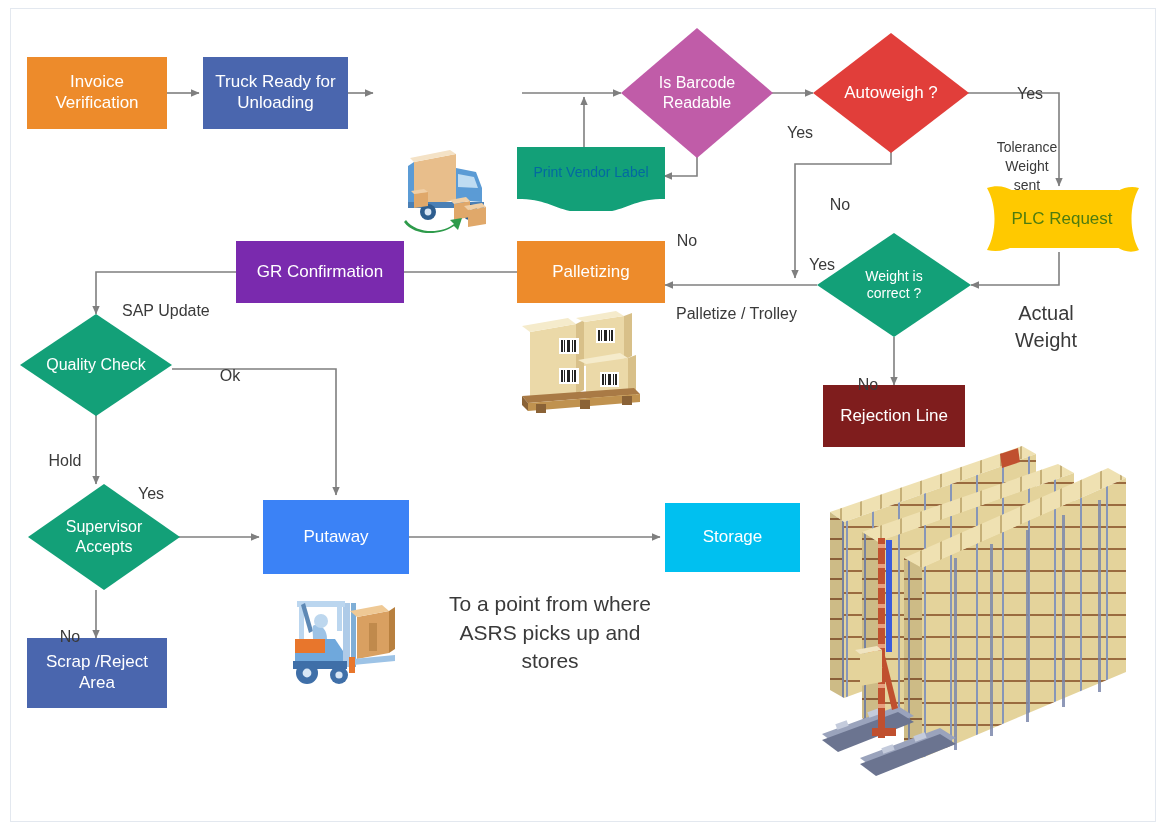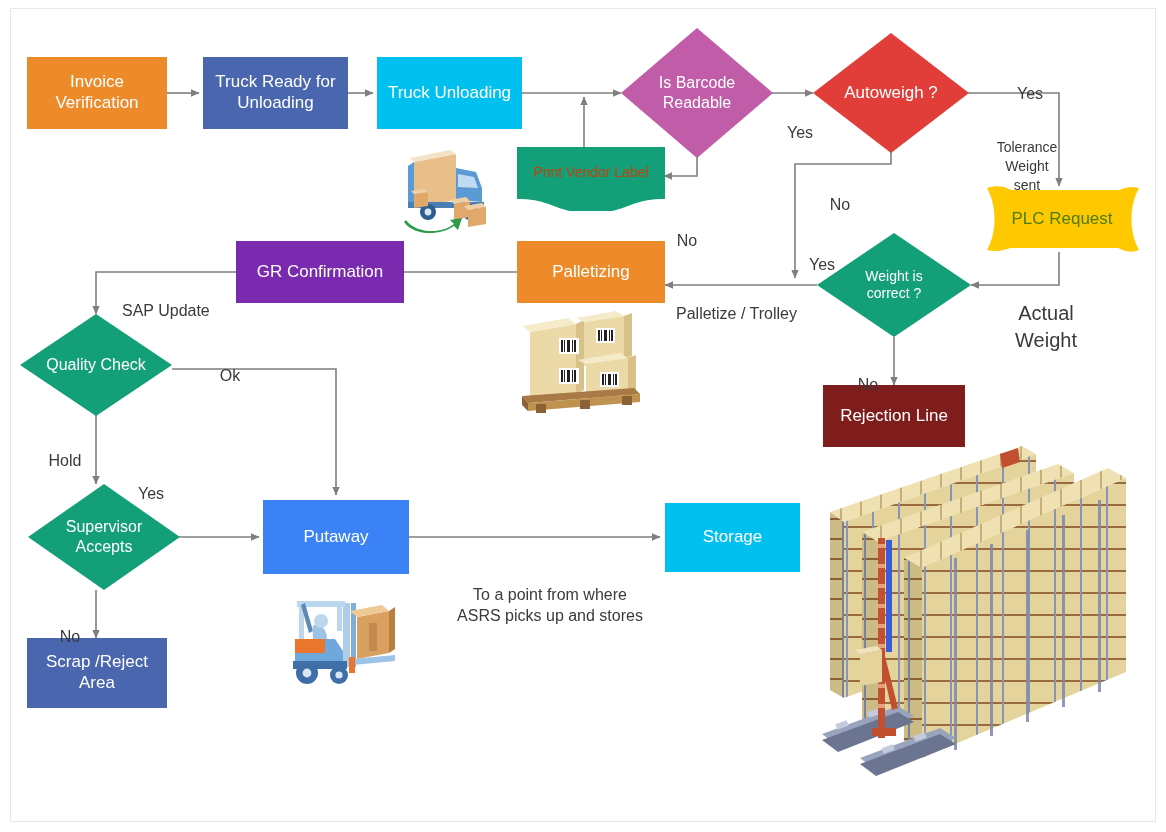--- a/index.html
+++ b/index.html
@@ -135,23 +135,20 @@
   <div class="node rect" style="left:27px; top:57px; width:140px; height:72px; background:#ED8B2B;">
     <span>Invoice
 Verification</span>
   </div>
 
   <div class="node rect" style="left:203px; top:57px; width:145px; height:72px; background:#4A66AE;">
     <span>Truck Ready for
 Unloading</span>
   </div>
 
-  <div class="node rect" style="left:377px; top:57px; width:145px; height:72px; background:#00C0F0;">
-    <span>Truck Unloading</span>
-  </div>
 
   <div class="diamond-wrap" style="left:621px; top:28px; width:152px; height:130px;">
     <svg class="diamond-shape" viewBox="0 0 152 130">
       <polygon points="76,0 152,65 76,130 0,65" fill="#C05CA8"></polygon>
     </svg>
     <div class="diamond-label" style="font-size:16px;">
       <span>Is Barcode
 Readable</span>
     </div>
   </div>
@@ -162,21 +159,21 @@
     </svg>
     <div class="diamond-label" style="font-size:17px;">
       <span>Autoweigh  ?</span>
     </div>
   </div>
 
   <div style="position:absolute; left:517px; top:147px; width:148px; height:64px;">
     <svg viewBox="0 0 148 64" style="position:absolute; inset:0;">
       <path d="M0,0 L148,0 L148,52 C111,52 111,66 74,66 C37,66 37,52 0,52 Z" fill="#13A078"></path>
     </svg>
-    <div style="position:absolute; left:0; top:0; width:148px; height:50px; display:flex; align-items:center; justify-content:center; color:#c2410c; font-size:14px; text-align:center;">
+    <div style="position:absolute; left:0; top:0; width:148px; height:50px; display:flex; align-items:center; justify-content:center; color:#0369a1; font-size:14px; text-align:center;">
       <span>Print Vendor Label</span>
     </div>
   </div>
 
   <div style="position:absolute; left:983px; top:186px; width:158px; height:66px;">
     <svg viewBox="0 0 158 66" style="position:absolute; inset:0;">
       <path d="M4,2 C22,-4 34,8 34,8 L34,8 L130,8 C130,8 142,-2 156,2 C146,20 146,46 156,64 C142,70 130,58 130,58 L34,58 C34,58 22,68 4,64 C14,46 14,20 4,2 Z" fill="#FFC900"></path>
       <rect x="24" y="4" width="112" height="58" fill="#FFC900"></rect>
     </svg>
     <div style="position:absolute; inset:0; display:flex; align-items:center; justify-content:center; color:#4d7c0f; font-size:17px; ">
@@ -290,21 +287,21 @@
   </div>
 
   <div class="edge-label" style="left:128px; top:461px; width:46px;">
     <span>Yes</span>
   </div>
 
   <div class="edge-label" style="left:50px; top:604px; width:40px;">
     <span>No</span>
   </div>
 
-  <div class="edge-label" style="left:440px; top:562px; width:220px; font-size:16px;">
+  <div class="edge-label" style="left:440px; top:562px; width:220px; font-size:21px;">
     <span>To a point from where
 ASRS picks up and stores</span>
   </div>
 
   <svg class="art" style="left:398px; top:142px; width:98px; height:96px;" viewBox="0 0 98 96">
     <g>
 
       <path d="M16,20 L58,12 L58,58 L16,66 Z" fill="#E8BE8B"></path>
       <path d="M16,20 L16,66 L10,62 L10,24 Z" fill="#5B9BD5"></path>
       <path d="M16,20 L58,12 L52,8 L12,16 Z" fill="#F4E2C6"></path>

